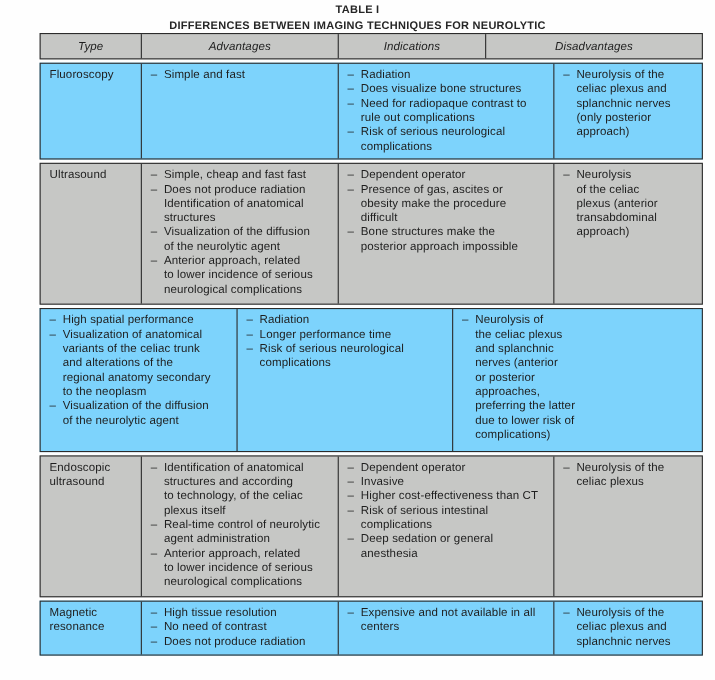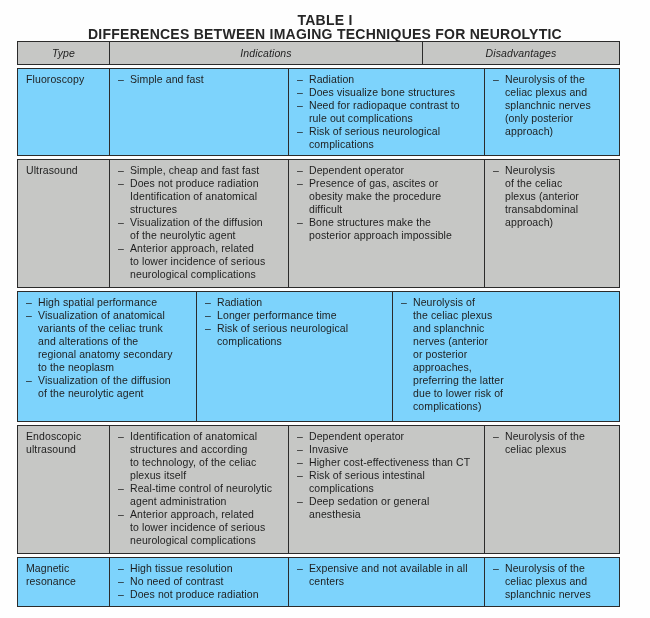--- a/index.html
+++ b/index.html
@@ -10,24 +10,24 @@
   }
   html,body{margin:0;padding:0;}
   body{
     width:650px;height:618px;background:var(--bg);
     font-family:"Liberation Sans","DejaVu Sans",sans-serif;
     color:var(--text);
     -webkit-font-smoothing:antialiased;
   }
   .page{width:650px;height:618px;overflow:hidden;position:relative;}
   .title-block{
-    padding-top:14px;text-align:center;font-weight:bold;
-    font-size:14px;line-height:13.5px;letter-spacing:0.25px;color:#262626;
-  }
-  .tbl{margin-left:17px;width:498px;box-sizing:border-box;}
+    padding-top:3px;text-align:center;font-weight:bold;
+    font-size:10px;line-height:13.5px;letter-spacing:0.25px;color:#262626;
+  }
+  .tbl{margin-left:36px;width:498px;box-sizing:border-box;}
   .row{
     box-sizing:border-box;width:603px;
     border:1.5px solid var(--line);
     margin-bottom:3px;
     display:flex;align-items:stretch;
     background:#7dd3fc;
   }
   .row.shaded{background:var(--shade);}
   .row.header-row{
     background:var(--shade);height:24px;
@@ -62,20 +62,21 @@
 <body>
 
 <div class="page">
   <div class="title-block">
     <div>TABLE I</div>
     <div>DIFFERENCES BETWEEN IMAGING TECHNIQUES FOR NEUROLYTIC</div>
   </div>
   <div class="tbl" id="tbl">
       <div class="row header-row">
         <div class="cell hcell col0">Type</div>
+        <div class="cell hcell col1">Advantages</div>
         <div class="cell hcell col3">Indications</div>
         <div class="cell hcell col2">Disadvantages</div>
       </div>
       <div class="row body-row">
         <div class="cell col0 typecell">Fluoroscopy</div>
         <div class="cell col1">
           <div class="item">
             <span class="dash">–</span>
             <span class="txt">Simple and fast</span>
           </div>

